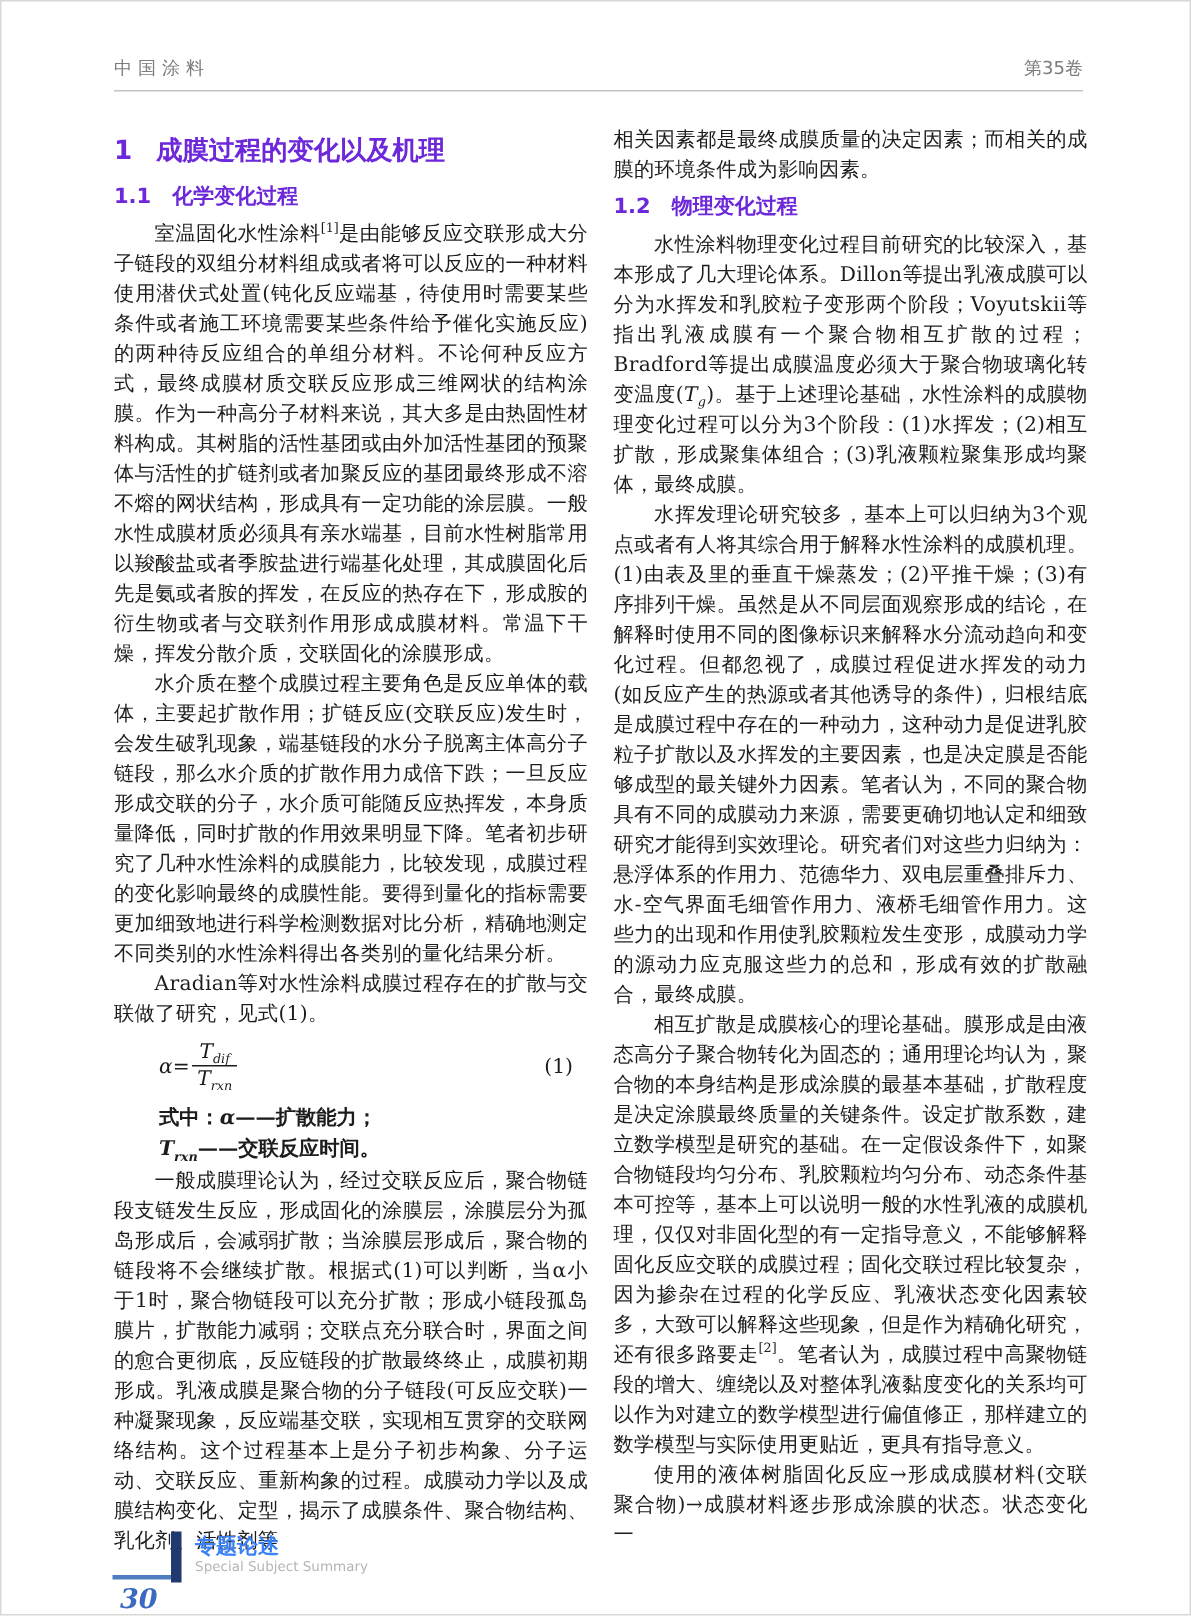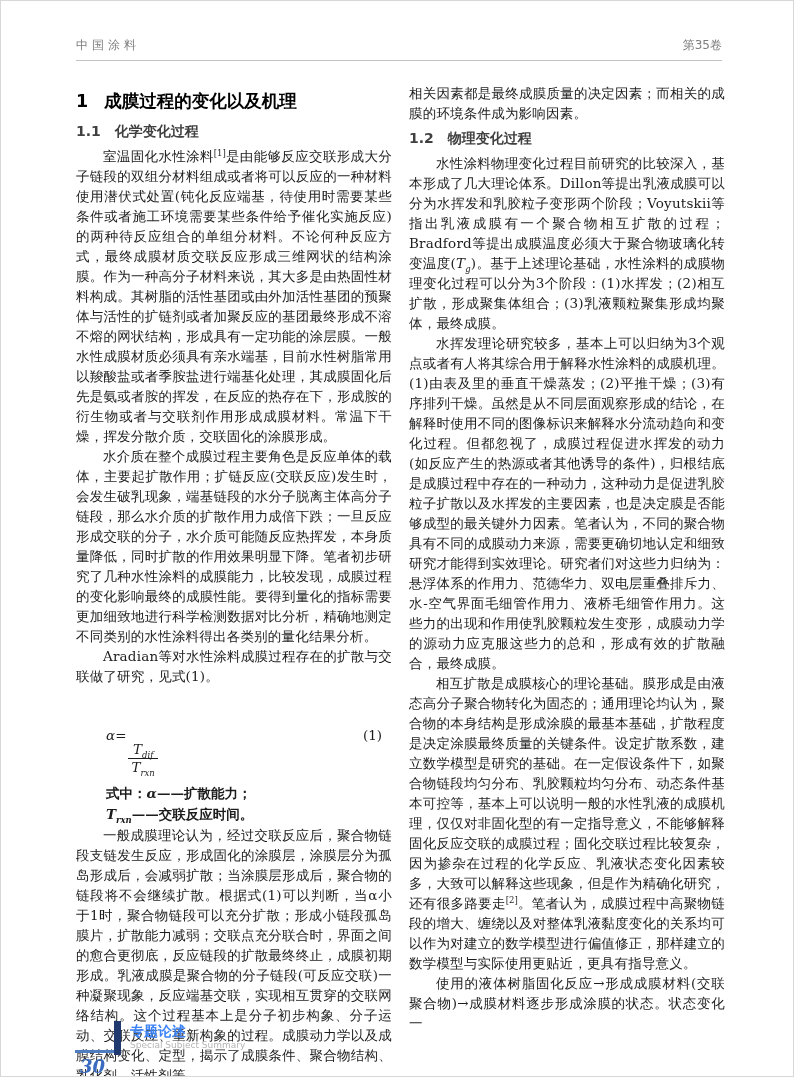--- a/index.html
+++ b/index.html
@@ -36,37 +36,37 @@
   }
   .indent{text-indent:2em;}
   sup.ref{font-size:8.5px;line-height:0;vertical-align:super;letter-spacing:0;}
   sub.vsub{font-size:8.5px;line-height:0;vertical-align:sub;font-style:italic;}
   .mvar{font-style:italic;font-family:"DejaVu Serif",serif;}
   
   .h1{
     margin:6px 0 8px 0;
     font-family:"DejaVu Sans","Liberation Sans",sans-serif;
     font-weight:bold;font-size:17.5px;line-height:24px;
-    color:#000000;
+    color:#6d28d9;
   }
   .h1 .secnum{margin-right:16px;}
   .h2{
     margin:5px 0 5px 0;
     font-family:"DejaVu Sans","Liberation Sans",sans-serif;
     font-weight:bold;font-size:14px;line-height:20px;
-    color:#404040;
+    color:#6d28d9;
   }
   .h2 .secnum{margin-right:14px;}
   
   .formula{
     display:flex;align-items:center;
     padding:6px 4px 6px 30px;margin:2px 0;
     font-size:13.5px;
   }
-  .frac{display:inline-block;text-align:center;vertical-align:middle;margin-left:2px;margin-top:48px;}
+  .frac{display:inline-block;text-align:center;vertical-align:middle;margin-left:2px;}
   .frac .num{display:block;border-bottom:1px solid #1c1c1c;padding:0 3px 1px 3px;line-height:15px;}
   .frac .den{display:block;padding:1px 3px 0 3px;line-height:15px;}
   .eqno{margin-left:auto;margin-right:6px;}
   .where-line{font-size:13.5px;line-height:21px;padding-left:30px;text-align:left;margin:0;font-weight:bold;}
   
   .footer{
     position:absolute;left:74px;top:1020px;
     display:flex;align-items:flex-start;
   }
   .pagenum-box{

